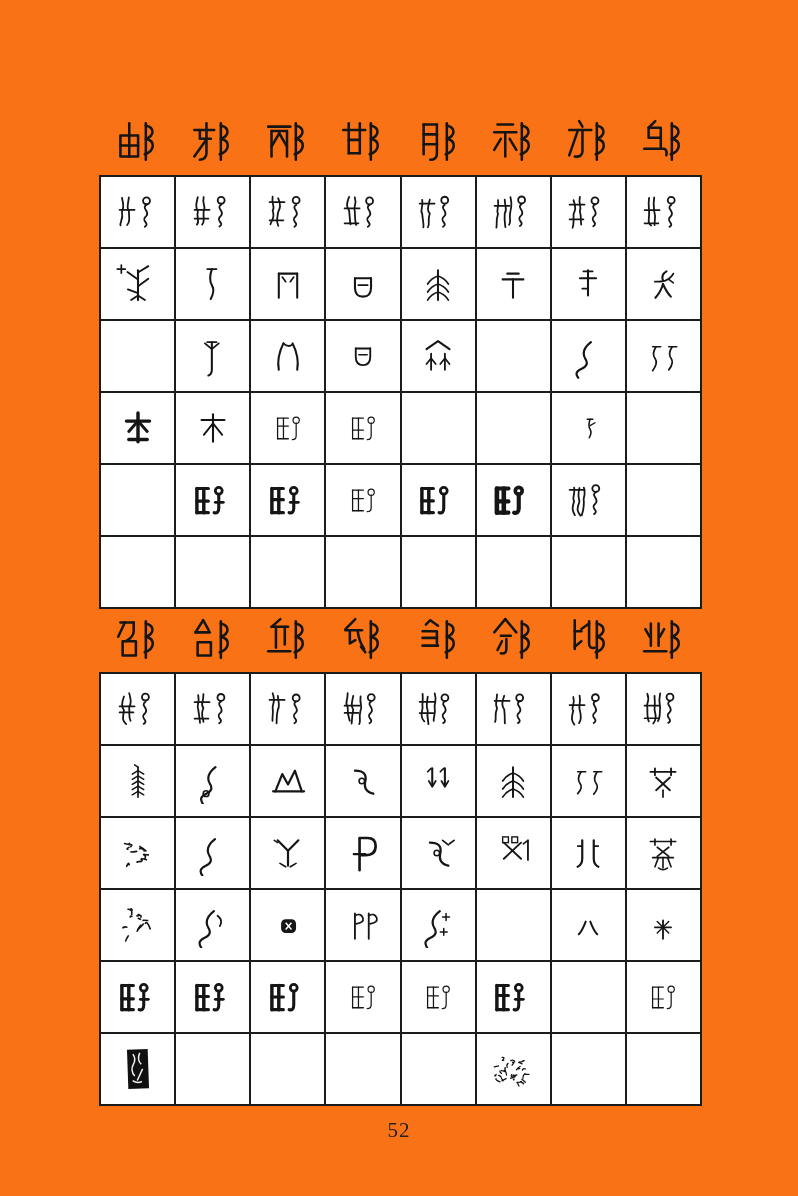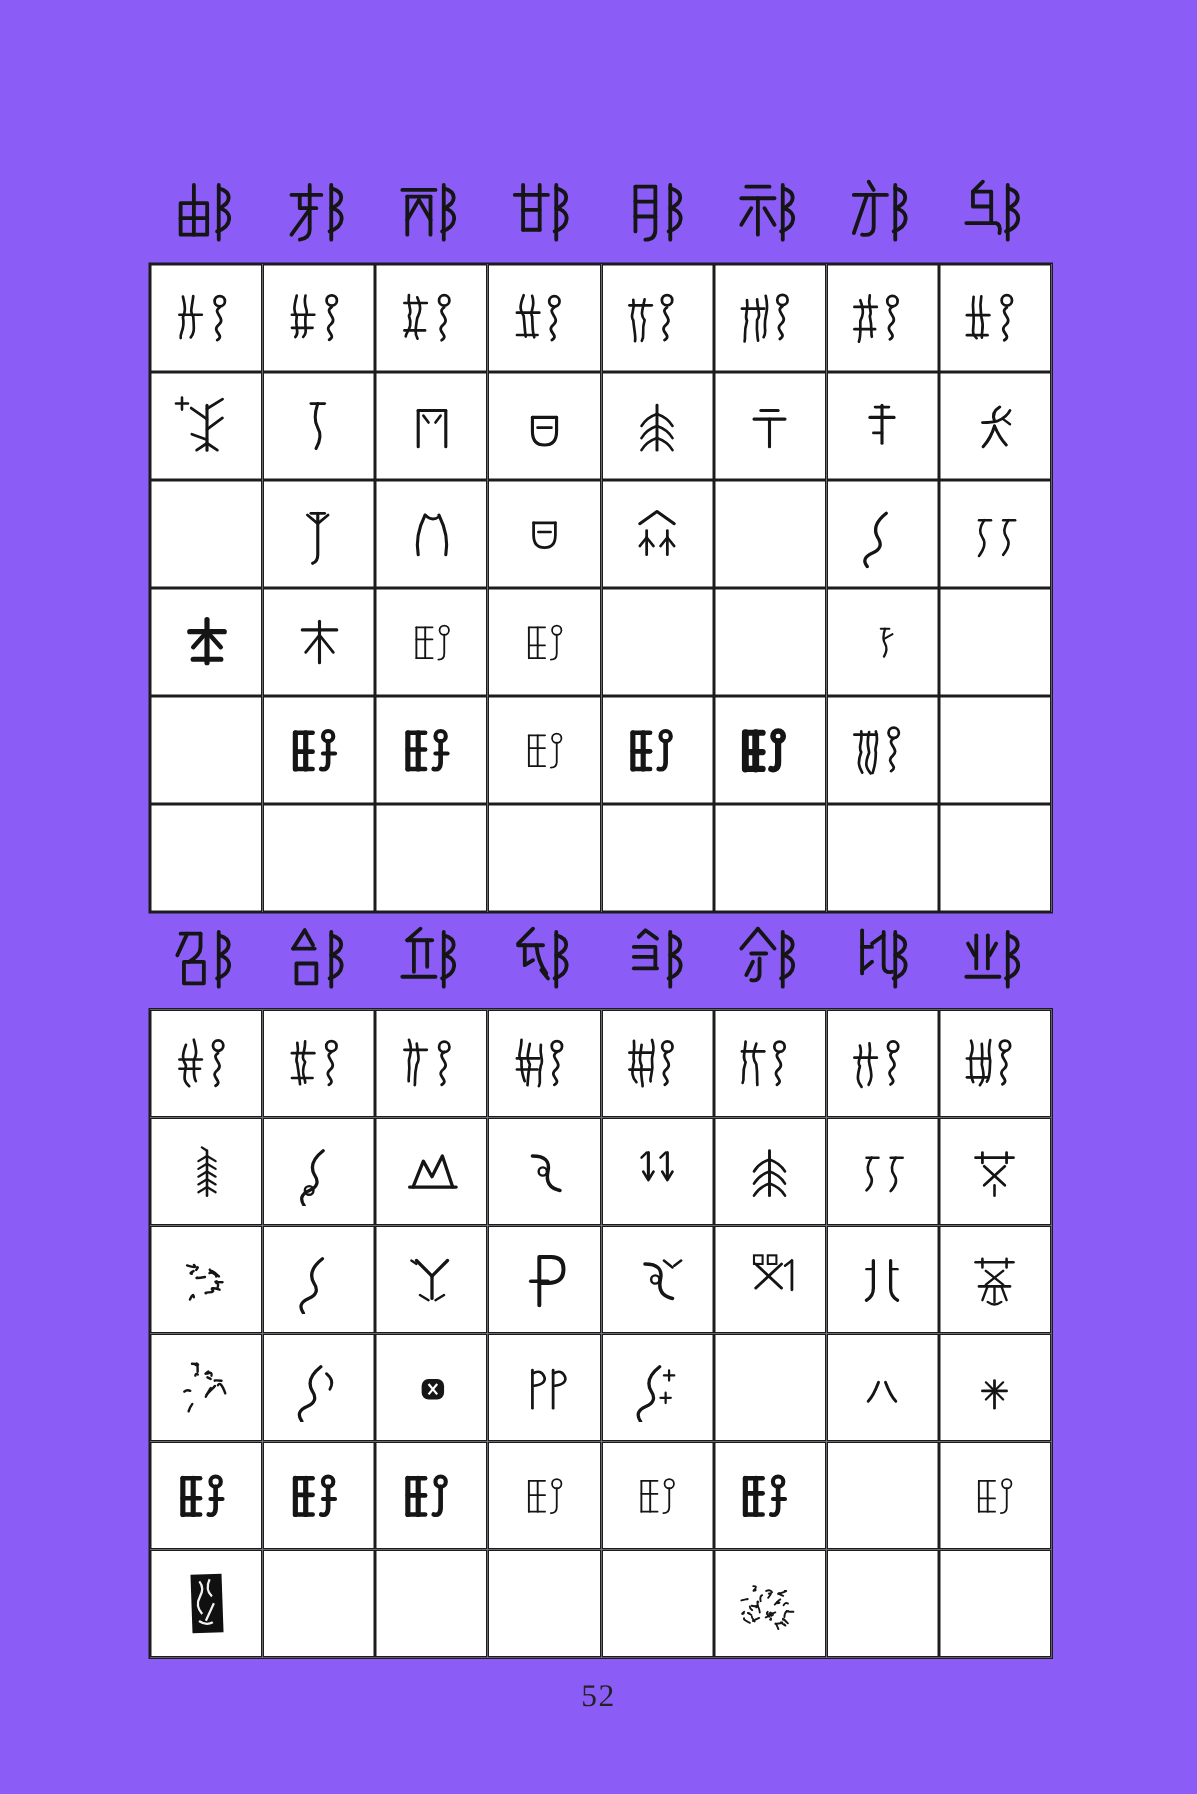--- a/index.html
+++ b/index.html
@@ -1,18 +1,18 @@
 <!DOCTYPE html>
 <html><head>
 <meta charset="utf-8">
 <style>
   html,body{margin:0;padding:0;}
   body{width:798px;height:1196px;background:#ffffff;position:relative;
        font-family:"Liberation Serif", serif;overflow:hidden;}
-  .page{position:absolute;inset:0;background:#8b5cf6;}
+  .page{position:absolute;inset:0;background:#f97316;}
   .hdr-row{position:absolute;left:99px;width:602px;height:54px;
            display:grid;grid-template-columns:repeat(8,1fr);}
   .hdr-cell{display:flex;align-items:center;justify-content:center;}
   #hdr1{top:114px;} #hdr2{top:612px;}
   .grid{position:absolute;left:99px;width:601px;
         display:grid;grid-template-columns:repeat(8,1fr);
         grid-auto-rows:72px;border:1px solid #1c1c1c;}
   #grid1{top:175px;} #grid2{top:672px;}
   .cell{border:1px solid #1c1c1c;display:flex;align-items:center;
         justify-content:center;background:#fff;position:relative;}

